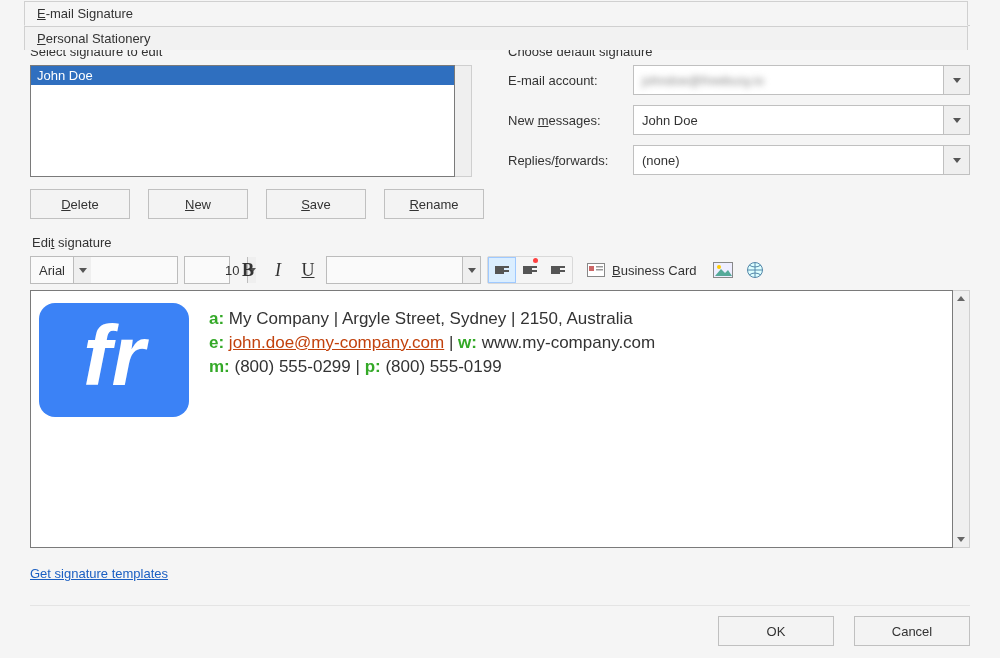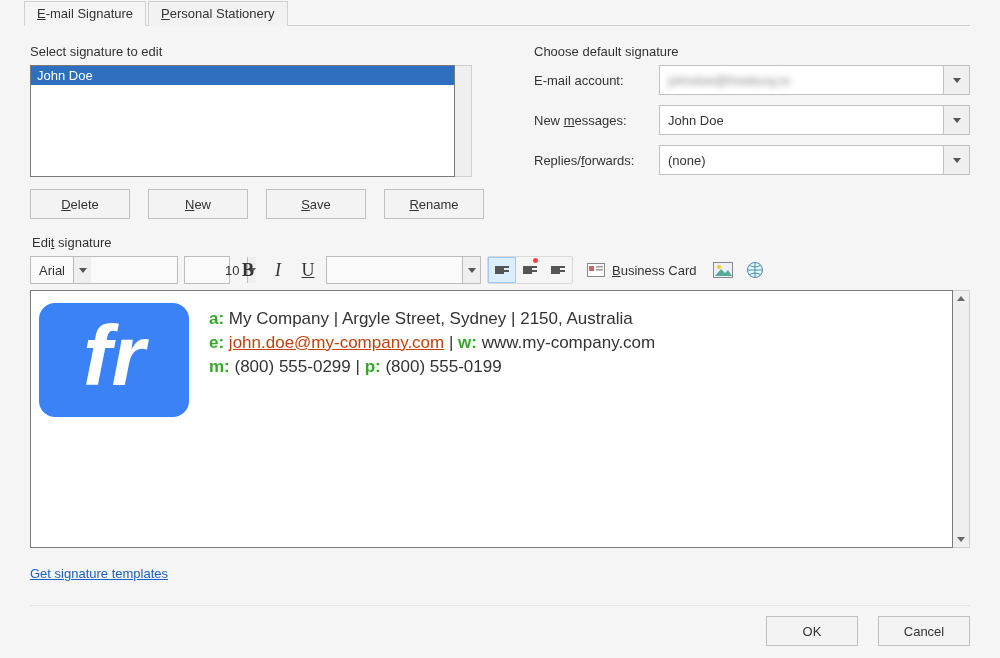--- a/index.html
+++ b/index.html
@@ -18,40 +18,41 @@
     position: relative;
     padding: 0 30px 0 30px;
   }
   
   .tabs {
     display: flex;
     gap: 0;
     margin-left: -6px;
     border-bottom: 1px solid #d0d0d0;
     height: 26px;
+    flex-direction: column;
   }
   .tab {
     padding: 4px 12px;
     border: 1px solid #d0d0d0;
     border-bottom: none;
     background: #f2f2f2;
     cursor: pointer;
     position: relative;
     top: 1px;
     margin-right: 2px;
   }
   .tab.active {
     background: #f5f5f5;
     border-bottom: 1px solid #f5f5f5;
   }
   .underline { text-decoration: underline; }
   
   .upper {
     display: flex;
-    gap: 44px;
+    gap: 18px;
     margin-top: 18px;
   }
   .left-col { flex: 0 0 460px; }
   .right-col { flex: 1; }
   .label { margin-bottom: 6px; display:block; }
   .sig-list-wrap {
     display: flex;
   }
   .sig-list {
     width: 425px;
@@ -164,21 +165,21 @@
     border-left:26px solid #2e8a2e;
     border-top:15px solid transparent;
     border-bottom:15px solid transparent;
   }
   .cursor-bar::after { content:"|"; color:#333; }
   
   .templates-link { display:inline-block; margin-top:18px; color:#1b5fc2; text-decoration:underline; cursor:pointer; }
   .footer {
     position:absolute; bottom:12px; right:30px; display:flex; gap:20px;
   }
-  .footer .btn { width:92px; height:30px; }
+  .footer .btn { width:116px; height:30px; }
   hr.sep { border:none; border-top:1px solid #e4e4e4; margin-top:24px; }
 </style>
 </head>
 <body>
 
 <div class="panel">
 
   
   <div class="tabs">
     <div class="tab active">

